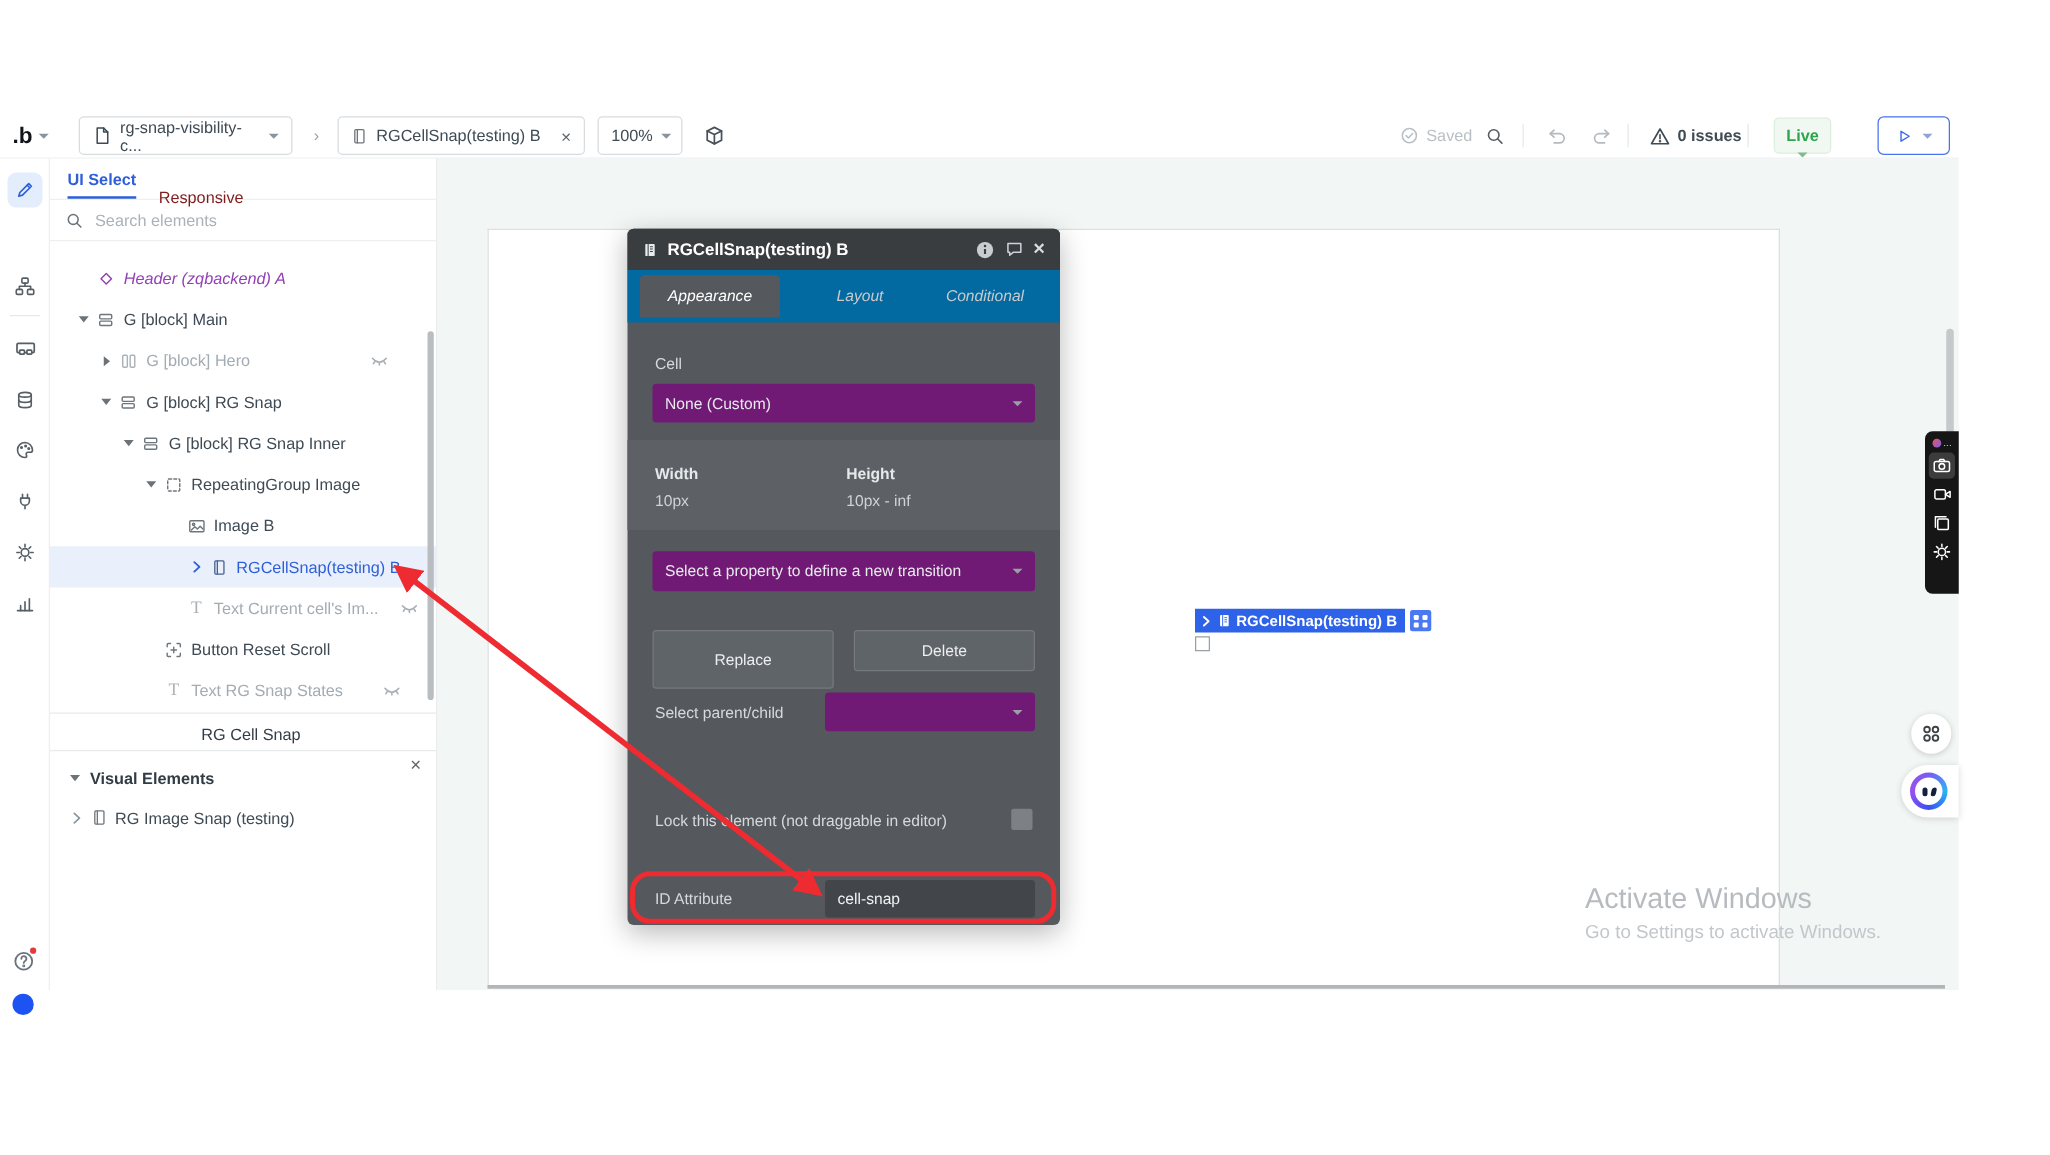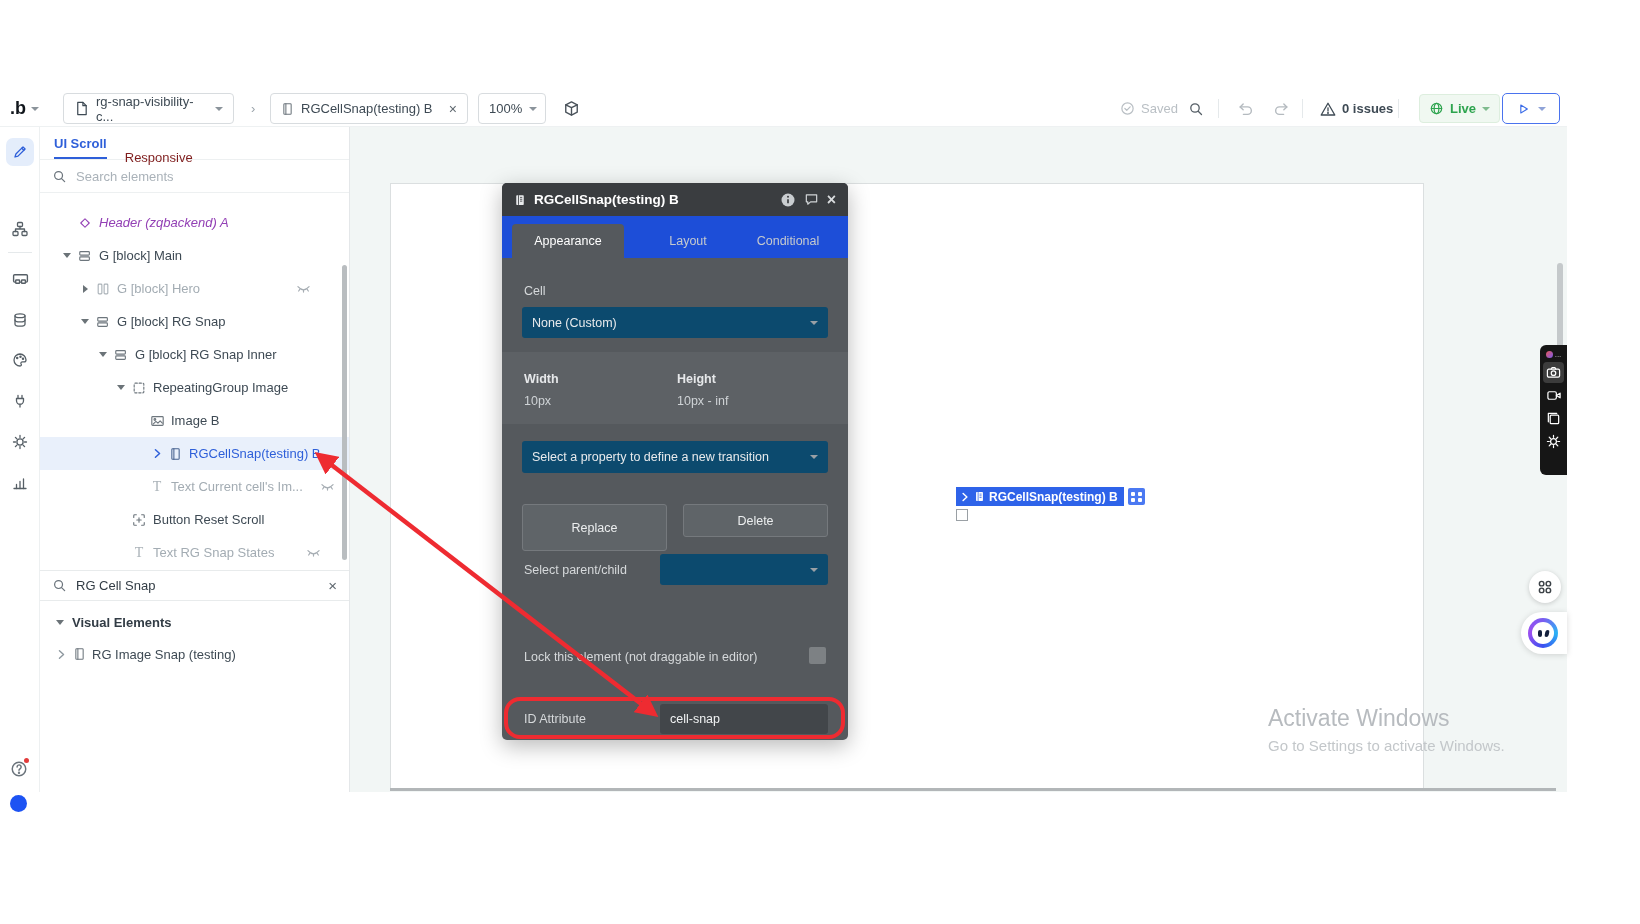--- a/index.html
+++ b/index.html
@@ -9,21 +9,21 @@
 
   
   .toolbar { position:absolute; left:0; top:0; width:100%; height:37px; background:#fff; border-bottom:1px solid #eef1f2; }
   .tb-item { position:absolute; display:flex; align-items:center; }
   .tb-btn { border:1px solid #d8dcdf; border-radius:4px; height:31px; top:3px; background:#fff; color:#3e4a54; font-size:13px; padding:0 10px; gap:7px; cursor:pointer; }
   .logo { left:10px; top:0; height:37px; gap:5px; font-weight:bold; font-size:18px; color:#10151b; }
   .chev { width:0; height:0; border-left:4px solid transparent; border-right:4px solid transparent; border-top:4px solid #8b949b; }
   .crumb-sep { left:251px; top:0; height:37px; color:#9aa3aa; font-size:13px; }
   .tb-right { color:#3e4a54; font-size:13px; gap:6px; }
   .tb-divider { position:absolute; top:9px; width:1px; height:19px; background:#e5e9eb; }
-  .live-pill { left:1419px; top:4px; height:29px; background:#f0f8f1; border:1px solid #ddeede; border-radius:4px; padding:0 9px; gap:6px; color:#2da44e; font-size:13px; font-weight:bold; cursor:pointer; }
+  .live-pill { left:1419px; top:4px; height:29px; background:#f0f8f1; border:1px solid #ddeede; border-radius:4px; padding:0 9px; gap:6px; color:#2da44e; font-size:13px; font-weight:bold; cursor:pointer;flex-direction:column; }
   .play-btn { left:1502px; top:3px; width:58px; height:31px; border:1.5px solid #4a73ee; border-radius:5px; background:#fff; justify-content:center; gap:8px; cursor:pointer; }
 
   
   .rail { position:absolute; left:0; top:37px; width:40px; height:665px; background:#fff; border-right:1px solid #edf0f1; }
   .rail-ic { position:absolute; left:6px; width:28px; height:28px; display:flex; align-items:center; justify-content:center; color:#565f66; border-radius:7px; cursor:pointer; }
   .rail-ic.active { background:#e4edfb; color:#2e5fd9; }
   .rail-div { position:absolute; left:8px; width:24px; height:1px; background:#e5e9eb; }
 
   
   .panel { position:absolute; left:40px; top:37px; width:310px; height:665px; background:#fff; border-right:1px solid #e4e7e9; }
@@ -42,21 +42,21 @@
   .trow .lbl { margin-left:5px; white-space:nowrap; }
   .d0{padding-left:18px}.d1{padding-left:36px}.d2{padding-left:54px}.d3{padding-left:72px}.d4{padding-left:90px}.d5{padding-left:108px}
   .car-d { width:0;height:0;border-left:4px solid transparent;border-right:4px solid transparent;border-top:5px solid #6b7378; }
   .car-r { width:0;height:0;border-top:4px solid transparent;border-bottom:4px solid transparent;border-left:5px solid #6b7378; }
   .trow.dim { color:#a3acb3; } .trow.dim .lic { color:#aab2b8; }
   .trow.reusable { color:#9340b5;font-style:italic; } .trow.reusable .lic { color:#9340b5; }
   .trow.selected { background:#e9f0fb; color:#2e5fd9; } .trow.selected .lic { color:#47628f; }
   .eye { margin-left:auto; margin-right:38px; color:#a6adb3; flex:none; }
   .i-text::before { content:"T"; font-family:"Liberation Serif", serif; font-size:14px; color:inherit; }
 
-  .psearch2 { position:absolute; left:0; top:443px; width:100%; height:31px; border-top:1px solid #e8ebec; border-bottom:1px solid #e8ebec; display:flex; align-items:center; padding:0 12px; gap:9px; color:#6a737b; }
+  .psearch2 { position:absolute; left:0; top:443px; width:100%; height:31px; border-top:1px solid #e8ebec; border-bottom:1px solid #e8ebec; display:flex; align-items:flex-end; padding:0 12px; gap:9px; color:#6a737b;flex-direction:column; }
   .psearch2 input { border:none; outline:none; flex:1; font-size:13px; color:#323c45; font-family:inherit; background:transparent; }
   .px { color:#5f686f; font-size:15px; cursor:pointer; }
   .vgroup { position:absolute; left:0; top:480px; width:100%; height:30px; display:flex; align-items:center; padding-left:16px; gap:8px; font-size:13px; font-weight:bold; color:#323c45; cursor:pointer; }
   .vresult { position:absolute; left:0; top:512px; width:100%; height:30px; display:flex; align-items:center; padding-left:16px; gap:6px; font-size:13px; color:#3e4a54; cursor:pointer; }
   .tree-scroll { position:absolute; right:2px; top:138px; width:5px; height:295px; background:#b9bdc0; border-radius:3px; }
 
   
   .canvas { position:absolute; left:350px; top:37px; width:1217px; height:665px; background:#f2f6f5; }
   .page { position:absolute; left:40px; top:56px; width:1034px; height:607px; background:#fff; border:1px solid #dbdfe0; border-bottom:none; }
   .hscroll { position:absolute; left:40px; top:661px; width:1166px; height:3px; background:#b2b6b8; }
@@ -66,24 +66,24 @@
   .sel-badge i { width:4px; height:4px; background:#fff; border-radius:1px; }
   .sel-square { position:absolute; left:606px; top:382px; width:12px; height:12px; background:#fff; border:1.5px solid #9aa0a5; cursor:pointer; }
   .watermark { position:absolute; left:918px; top:578px; color:#b7bbbf; }
   .wm1 { font-size:23px; }
   .wm2 { font-size:15px; color:#c3c7ca; margin-top:5px; }
 
   
   .dialog { position:absolute; left:152px; top:56px; width:346px; height:557px; background:#55595d; border-radius:5px; box-shadow:0 6px 22px rgba(0,0,0,.28); z-index:5; color:#e3e5e7; font-size:12.5px; }
   .dlg-head { position:absolute; left:0; top:0; width:100%; height:33px; background:#3a3d40; border-radius:5px 5px 0 0; display:flex; align-items:center; padding:0 12px; gap:8px; cursor:move; }
   .dlg-title { color:#fff; font-weight:bold; font-size:13.5px; flex:1; }
-  .dlg-tabs { position:absolute; left:0; top:33px; width:100%; height:42px; background:#1d4ed8; display:flex; align-items:flex-end; padding:0 10px; }
+  .dlg-tabs { position:absolute; left:0; top:33px; width:100%; height:42px; background:#0369a1; display:flex; align-items:center; padding:0 10px;font-style:italic; }
   .dtab { height:34px; display:flex; align-items:center; justify-content:center; color:#c6cacd; width:100px; cursor:pointer; }
   .dtab.active { background:#55595d; border-radius:4px 4px 0 0; color:#fff; width:112px; }
-  .dd { position:absolute; background:#0c4a6e; border-radius:3px; display:flex; align-items:center; padding:0 10px; color:#e8eaec; cursor:pointer; }
+  .dd { position:absolute; background:#701a75; border-radius:3px; display:flex; align-items:center; padding:0 10px; color:#e8eaec; cursor:pointer; }
   .dd .chev { border-top-color:#9aa0a5; margin-left:auto; }
   .dlg-sec { position:absolute; left:0; width:100%; background:#5d6165; }
   .dbtn { position:absolute; background:#5f6468; border:1px solid #75797d; border-radius:3px; display:flex; align-items:center; justify-content:center; color:#eceeef; cursor:pointer; }
   .dlabel { position:absolute; color:#d6d9db; }
   .dvalue { position:absolute; color:#eef0f1; }
   .dcheck { position:absolute; width:17px; height:17px; background:#7d8184; border-radius:2px; cursor:pointer; }
   .dinput { position:absolute; background:#42464a; border-radius:3px; border:none; outline:none; color:#f0f2f3; font-size:12.5px; padding:0 10px; font-family:inherit; }
   .redbox { position:absolute; left:2px; top:514px; width:341px; height:42px; border:4px solid #ee2b31; border-radius:16px; pointer-events:none; z-index:8; }
 
   
@@ -254,21 +254,21 @@
           <path d="M6.3 6.2a1.8 1.8 0 113 1.3c-.6.6-1.3.8-1.3 1.7"></path>
           <circle cx="8" cy="11.3" r=".4"></circle>
         </svg>
     </div>
     <div class="help-dot"></div>
     <div class="blue-dot"></div>
   </div>
 
   <div class="panel">
     <div class="ptabs">
-      <span class="ptab-active">UI Scroll</span>
+      <span class="ptab-active">UI Select</span>
       <span class="ptab">Responsive</span>
     </div>
     <div class="psearch">
       <svg class="sv" width="15" height="15" viewBox="0 0 16 16">
           <circle cx="7" cy="7" r="4.2"></circle>
           <path d="M10.2 10.2L13.5 13.5"></path>
         </svg>
       <input placeholder="Search elements" style="">
     </div>
 

